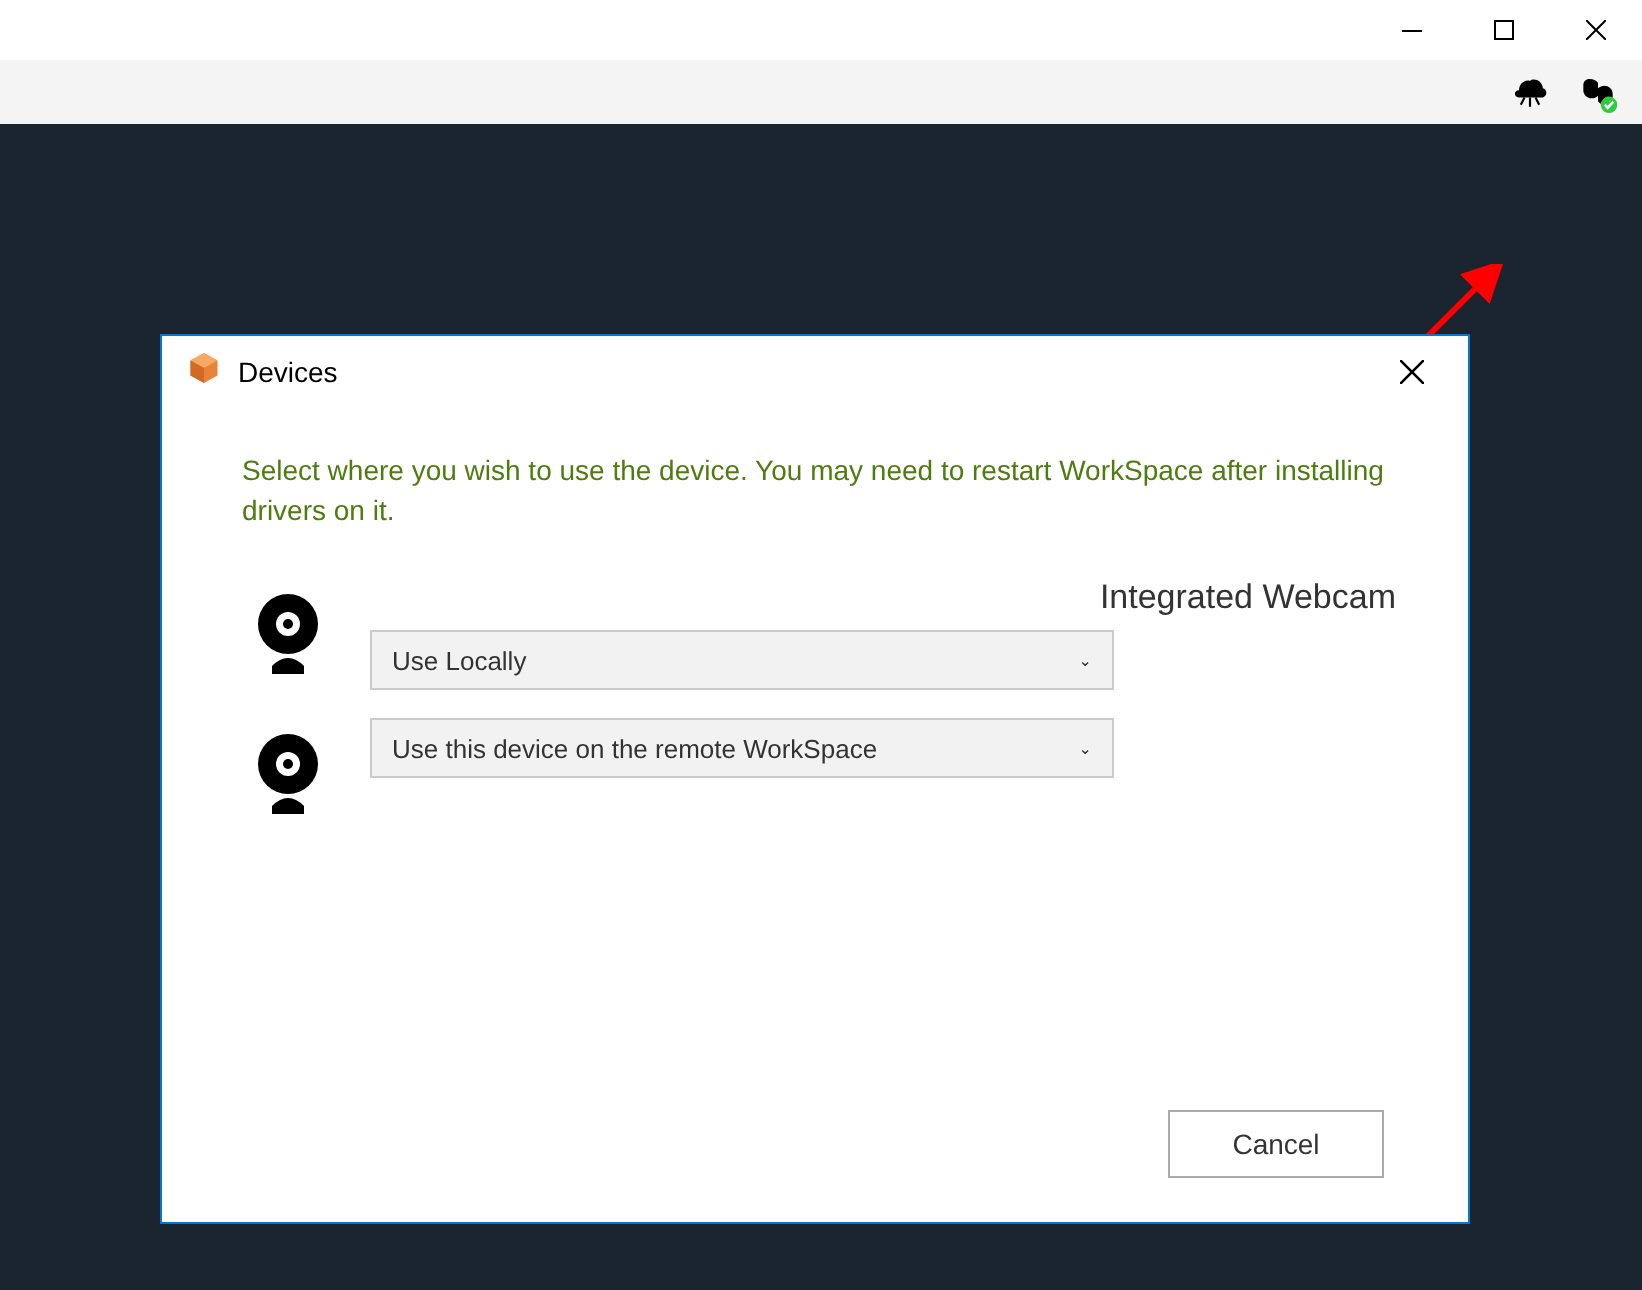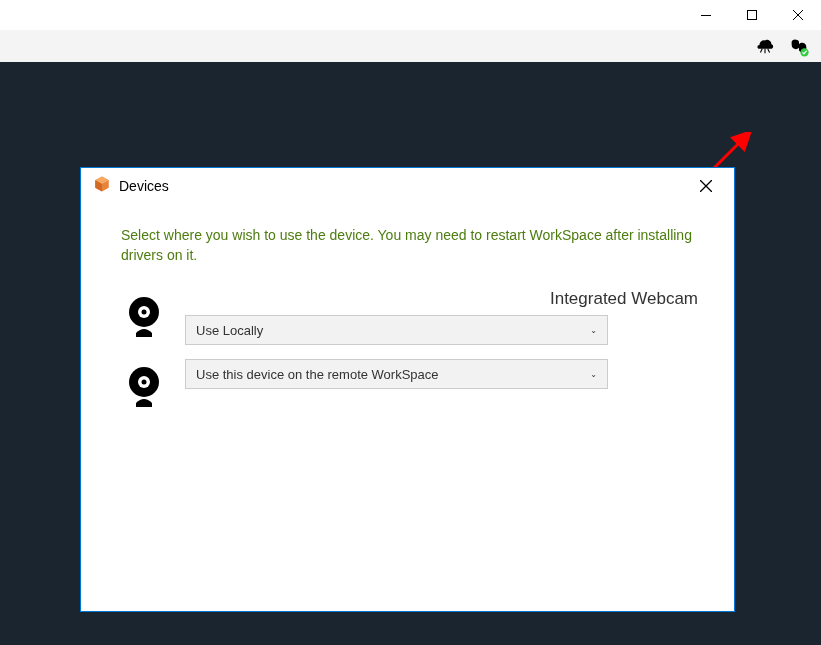--- a/index.html
+++ b/index.html
@@ -111,21 +111,21 @@
     .device-content {
       flex: 1;
     }
     .device-name {
       font-size: 17px;
       color: #333;
       margin-bottom: 6px;
       font-weight: 400;
     }
     .dropdown {
-      width: 423px;
+      width: 372px;
       height: 30px;
       background: #f2f2f2;
       border: 1px solid #ccc;
       display: flex;
       align-items: center;
       justify-content: space-between;
       padding: 0 10px;
       font-size: 13px;
       color: #333;
       cursor: pointer;
@@ -260,15 +260,16 @@
         <div class="device-content">
           <div class="dropdown">
             <span>Use this device on the remote WorkSpace</span>
             <span class="dropdown-arrow">⌄</span>
           </div>
         </div>
       </div>
     </div>
 
     <div class="dialog-footer">
+      <button class="btn">Cancel</button>
     </div>
   </div>
 </div>
 
 </body></html>

